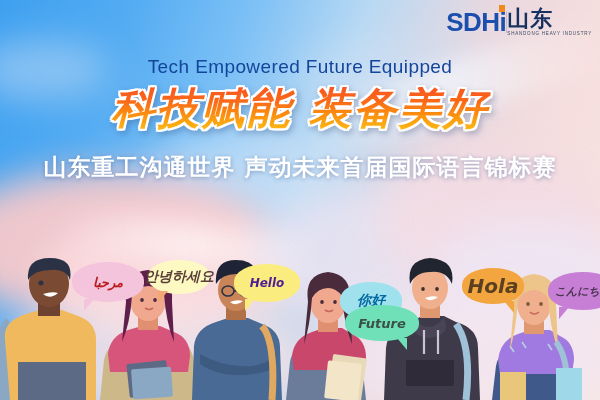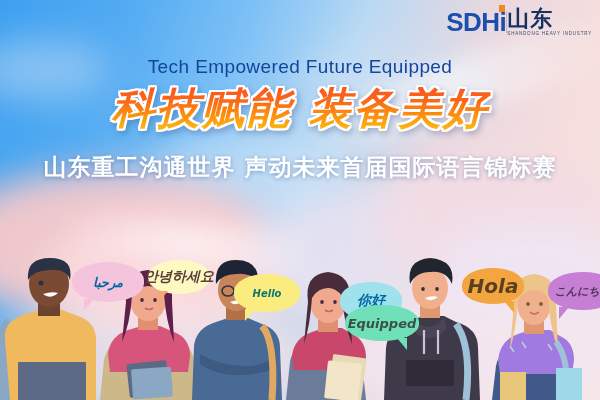--- a/index.html
+++ b/index.html
@@ -226,22 +226,22 @@
         <ellipse cx="541" cy="54" rx="1.8" ry="2" fill="#7a5a3a"></ellipse>
         <path d="M530 62 Q534 66 539 62" stroke="#c4685e" stroke-width="1.6" fill="none"></path>
         <path d="M556 92 Q570 110 566 150" stroke="#9fc2d8" stroke-width="6" fill="none"></path>
         <rect x="500" y="122" width="26" height="28" fill="#e8c77a"></rect>
         <rect x="556" y="118" width="26" height="32" fill="#9fd8e8"></rect>
       </g>
     </svg>
   </div>
 
   <div id="bubble-layer">
-      <div class="bubble bb-tail-bl" style="left: 72px; top: 262px; width: 72px; height: 40px; background: rgb(244, 196, 221); border-top-color: rgb(244, 196, 221); color: #0369a1; font-size: 13px;">مرحبا</div>
+      <div class="bubble bb-tail-bl" style="left: 72px; top: 262px; width: 72px; height: 40px; background: rgb(244, 196, 221); border-top-color: rgb(244, 196, 221); color: #b91c1c; font-size: 13px;">مرحبا</div>
       <div class="bubble bb-tail-bl" style="left: 148px; top: 260px; width: 62px; height: 34px; background: #fef9c3; border-top-color: rgb(243, 167, 116); color: rgb(90, 64, 56); font-size: 14px;">안녕하세요</div>
-      <div class="bubble bb-tail-bl" style="left: 234px; top: 274px; width: 66px; height: 38px; background: rgb(251, 236, 128); border-top-color: rgb(251, 236, 128); color: #0f766e; font-size: 10px;">Hello</div>
+      <div class="bubble bb-tail-bl" style="left: 234px; top: 264px; width: 66px; height: 38px; background: rgb(251, 236, 128); border-top-color: rgb(251, 236, 128); color: #4c1d95; font-size: 12px;">Hello</div>
       <div class="bubble bb-tail-bl" style="left: 340px; top: 282px; width: 62px; height: 38px; background: rgb(159, 226, 238); border-top-color: rgb(159, 226, 238); color: #0369a1; font-size: 14px;">你好</div>
-      <div class="bubble bb-tail-br" style="left: 345px; top: 305px; width: 74px; height: 36px; background: rgb(111, 224, 184); border-top-color: rgb(111, 224, 184); color: rgb(58, 80, 72); font-size: 13px;">Equipped</div>
+      <div class="bubble bb-tail-br" style="left: 345px; top: 305px; width: 74px; height: 36px; background: rgb(111, 224, 184); border-top-color: rgb(111, 224, 184); color: rgb(58, 80, 72); font-size: 13px;">Future</div>
       <div class="bubble bb-tail-br" style="left: 462px; top: 268px; width: 62px; height: 36px; background: rgb(243, 166, 63); border-top-color: rgb(243, 166, 63); color: rgb(90, 64, 32); font-size: 20px;">Hola</div>
       <div class="bubble bb-tail-bl" style="left: 548px; top: 272px; width: 70px; height: 38px; background: rgb(199, 127, 214); border-top-color: rgb(199, 127, 214); color: rgb(74, 56, 80); font-size: 11px;">こんにちは</div>
     </div>
 
 </div>
 
 </body></html>

